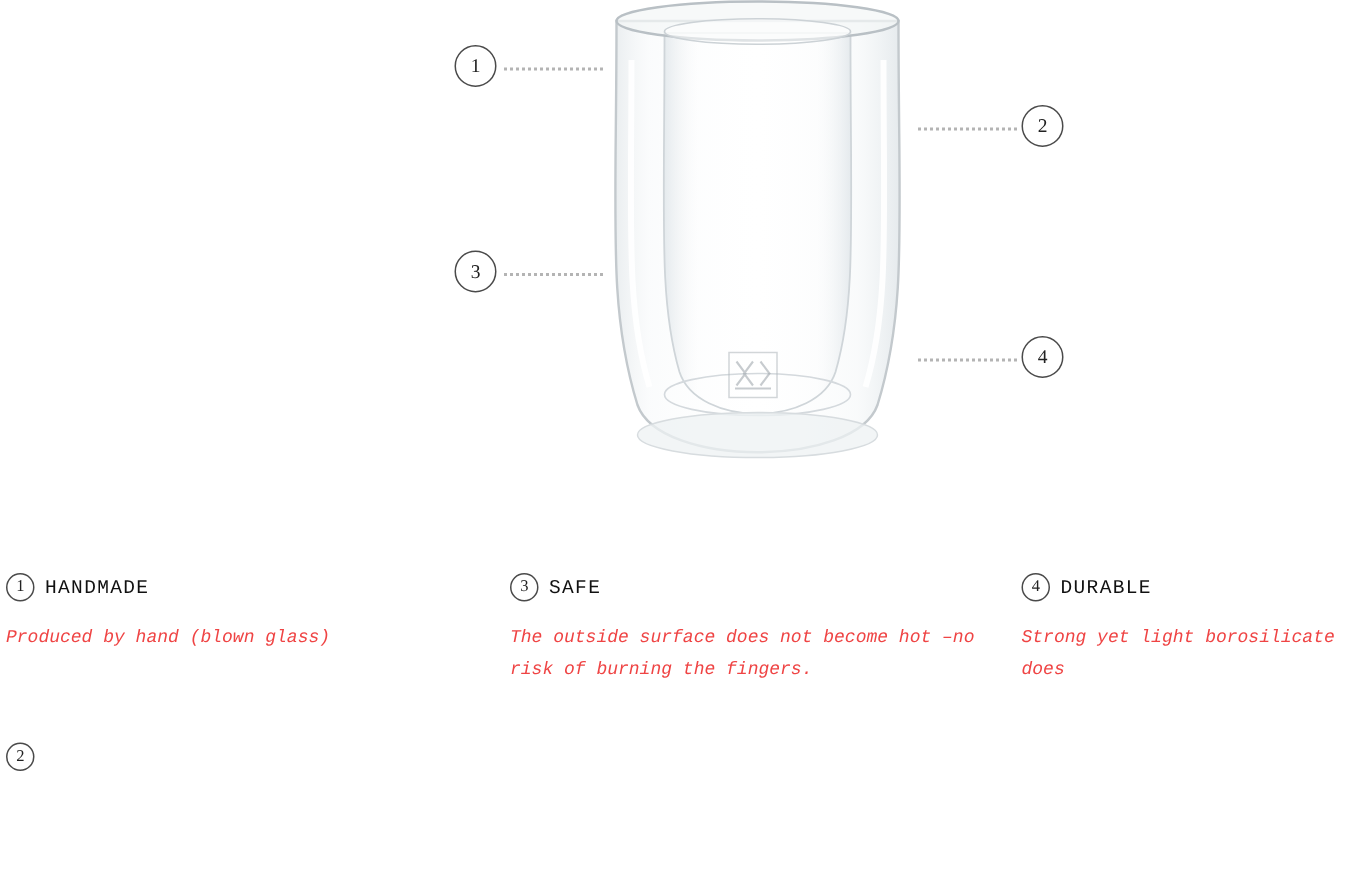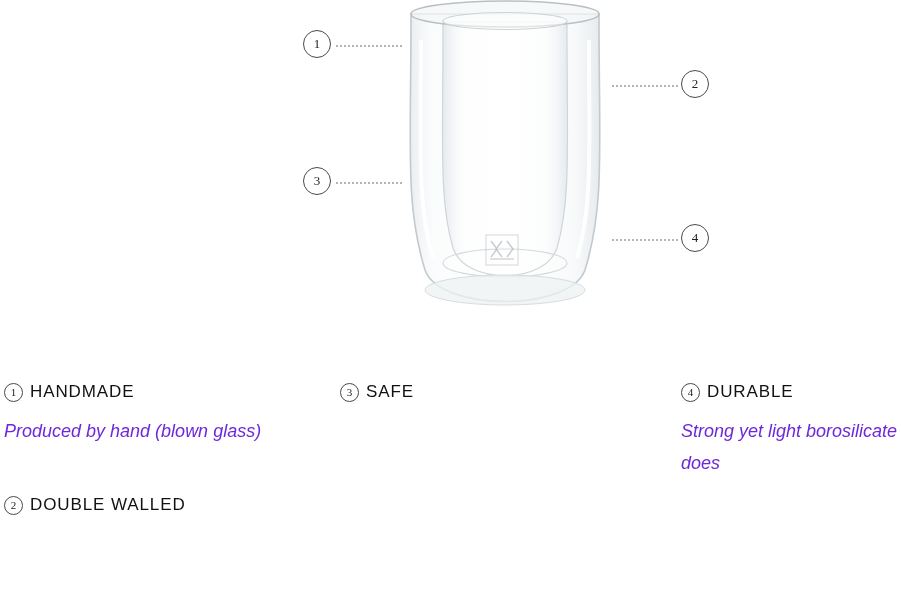--- a/index.html
+++ b/index.html
@@ -97,35 +97,35 @@
     display: flex;
     align-items: center;
     justify-content: center;
     font-family: "Liberation Serif", serif;
     font-size: 11px;
     color: #222;
     line-height: 1;
   }
 
   .legend-title {
-    font-family: Liberation Sans, sans-serif;
-    font-size: 17px;
+    font-family: Liberation Mono, monospace;
+    font-size: 13px;
     letter-spacing: 0.9px;
     color: #111;
     text-transform: uppercase;
     white-space: nowrap;
     text-align: center;
   }
 
   .legend-desc {
-    font-family: Liberation Sans, sans-serif;
+    font-family: Liberation Mono, monospace;
     font-style: italic;
-    font-size: 18px;
+    font-size: 12px;
     line-height: 1.75;
-    color: #6d28d9;
+    color: #ef4444;
   }
 
   
   #item-1 { left: 4px;   top: 14px;  width: 300px; }
   #item-3 { left: 340px; top: 14px;  width: 315px; }
   #item-4 { left: 681px; top: 14px;  width: 220px; }
   #item-2 { left: 4px;   top: 127px; width: 320px; }
 </style>
 </head>
 <body>
@@ -192,30 +192,30 @@
       <span class="legend-title">HANDMADE</span>
     </div>
     <div class="legend-desc">Produced by hand (blown glass)</div>
   </div>
 
   <div class="legend-item" id="item-3">
     <div class="legend-head">
       <span class="legend-num">3</span>
       <span class="legend-title">SAFE</span>
     </div>
+    <div class="legend-desc">The outside surface does not become hot –no risk of burning the fingers.</div>
   </div>
 
   <div class="legend-item" id="item-4">
     <div class="legend-head">
       <span class="legend-num">4</span>
       <span class="legend-title">DURABLE</span>
     </div>
     <div class="legend-desc">Strong yet light borosilicate does</div>
   </div>
 
   <div class="legend-item" id="item-2">
     <div class="legend-head">
       <span class="legend-num">2</span>
-      <span class="legend-title">DOUBLE WALLED</span>
     </div>
   </div>
 
 </div>
 
 </body></html>

